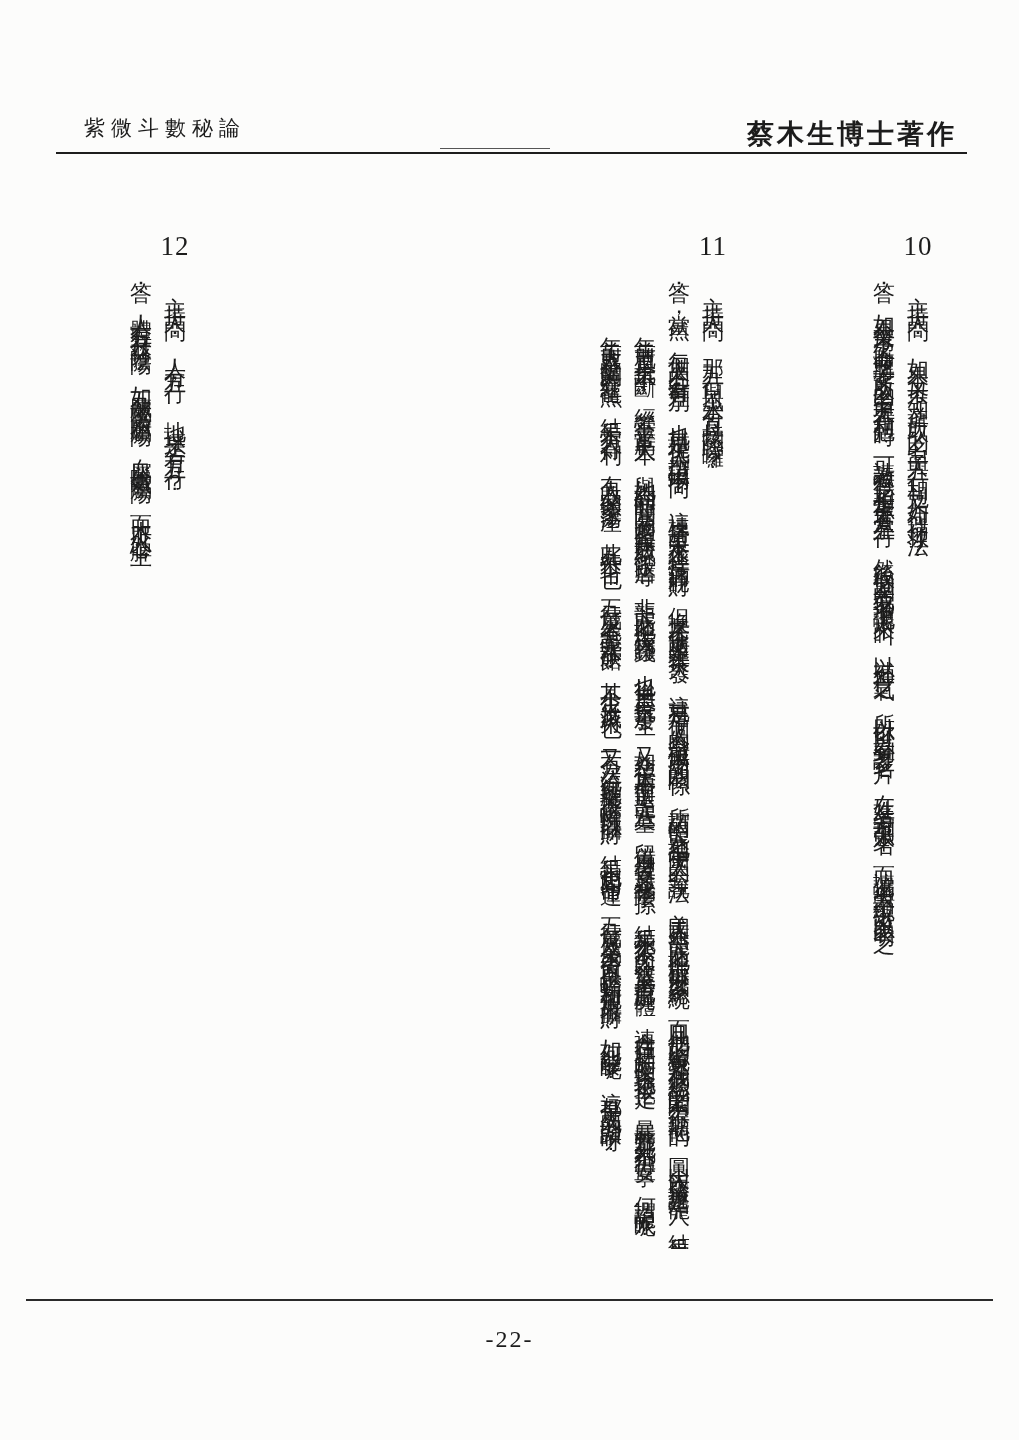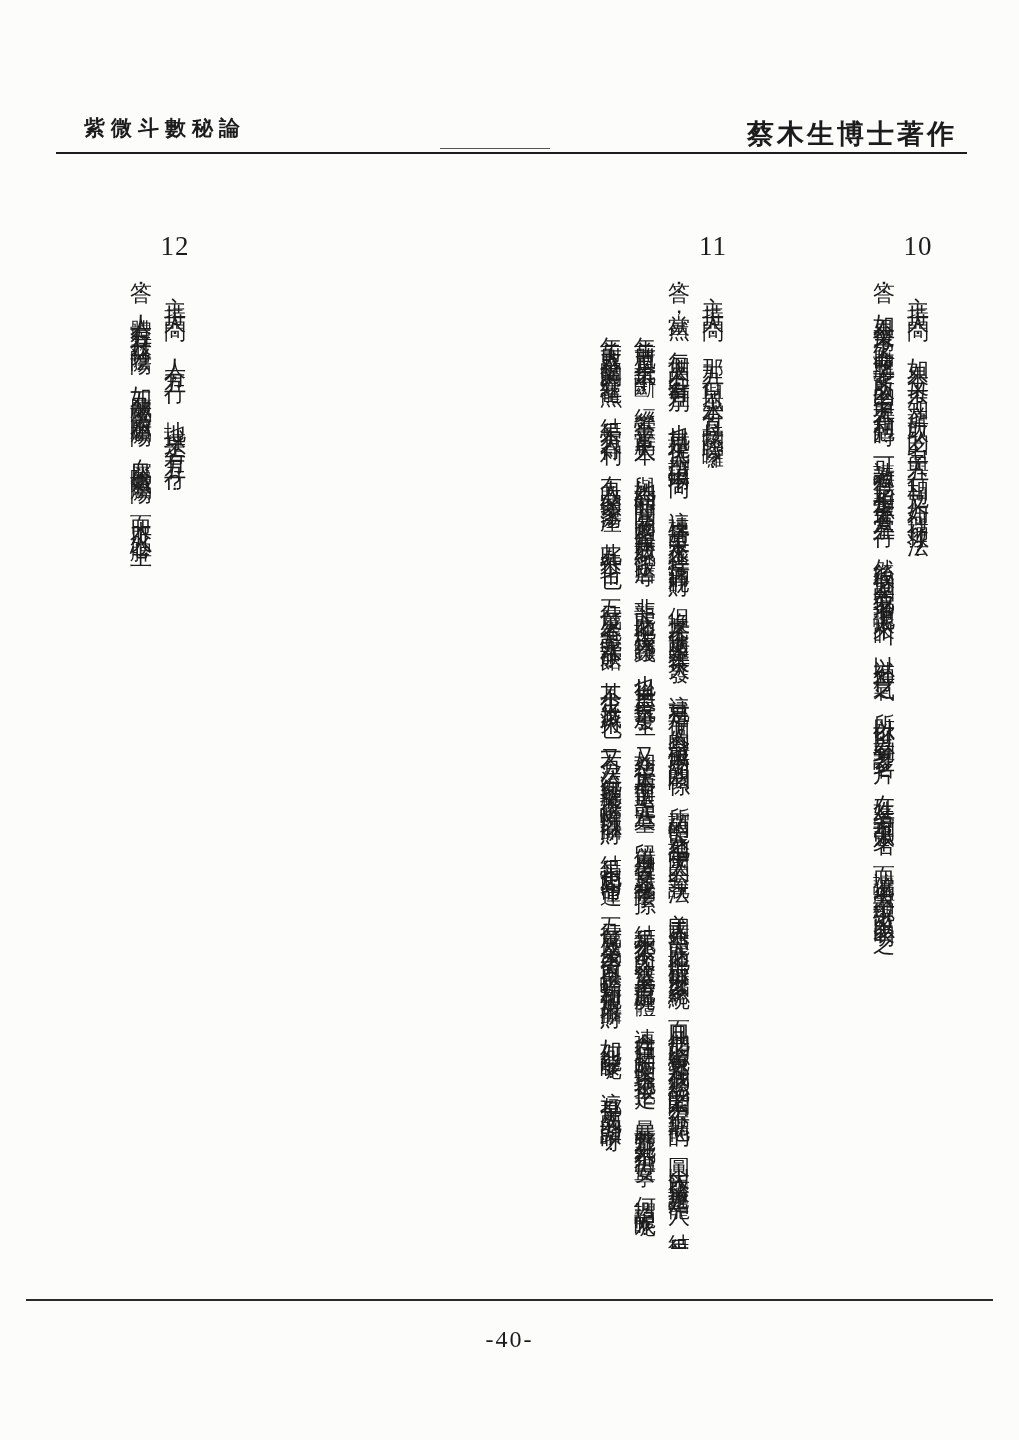--- a/index.html
+++ b/index.html
@@ -6,21 +6,21 @@
   body {
     width:1019px; height:1440px; position:relative;
     background:#fcfcfb;
     font-family:"Liberation Serif","DejaVu Serif",serif;
     color:#1c1c1c;
     overflow:hidden;
   }
   .page { position:absolute; inset:0; }
 
   
-  .header-left  { position:absolute; left:84px;  top:114px; font-size:21px; font-weight:bold; letter-spacing:6px; }
+  .header-left  { position:absolute; left:84px;  top:114px; font-size:21px; font-weight:normal; letter-spacing:6px; }
   .header-right { position:absolute; right:62px; top:116px; font-size:27px; font-weight:bold; letter-spacing:3px; }
   .header-rule  { position:absolute; left:56px; right:52px; top:152px; height:2px; background:#1d1d1d; }
   .header-rule-frag { position:absolute; left:440px; top:148px; width:110px; height:1px; background:#555; }
 
   
   .footer-rule { position:absolute; left:26px; right:26px; top:1299px; height:2px; background:#2a2a2a; }
   .page-number { position:absolute; left:0; right:0; top:1326px; text-align:center; font-size:24px; letter-spacing:2px; }
 
   
   .qa {
@@ -72,15 +72,15 @@
     <p class="answer">答：當然，每個人的五行有差別，也就是現代人所謂磁場不同，這棟房子某甲來住經常病痛耗財、但換某乙住進來即祥泰大發，這就是每一個人的身命磁場不同的關係。所謂的龍穴之地是中國人的一套說法。美國人無龍穴之地照樣出那麼多總統，而且他們的總統更是我們總統的老闆不得不聽他的。圓山大飯店據說是龍穴，結果從二十幾年前就員工抗爭不斷，經營不善常虧大本，與她約同時間開幕的國賓飯店或統一飯店等，非龍穴之地照樣大賺錢，也從無員工抗爭發生。又如慈禧太后生前選一龍穴造墓，留備身後安息並福蔭子孫。結果死後不久即被盜墓者挖出屍體，連含在口裡的夜明珠也被挖走。暴屍荒野死都不得安寧。何謂龍穴呢？記得數年前大夥爭購飼養紅龍魚，結果有人得利，有人敗家傾家蕩產，此五行不合也。五行屬火者怎能弄水族館？其不生火反滅火也。又有一次流行客廳擺設金蟾蜍以攝財，結果也相同命運。五行屬火及屬木者皆與金蟾蜍相剋何來攝財，如何能發呢？這都是商人的諧頭呀！</p>
   </section>
 
   <section class="qa" id="sec12">
     <div class="qnum">12</div>
     <p class="question">主持人問：人有五行，地球是否有五行？</p>
     <p class="answer">答：人體有五行並分陰陽，如五臟屬陰六腑屬陽，血屬陰氣屬陽，而木肝火心脾土</p>
   </section>
 
   <div class="footer-rule"></div>
-  <div class="page-number">-40-</div>
+  <div class="page-number">-22-</div>
 
 </div>
 
 </body></html>

